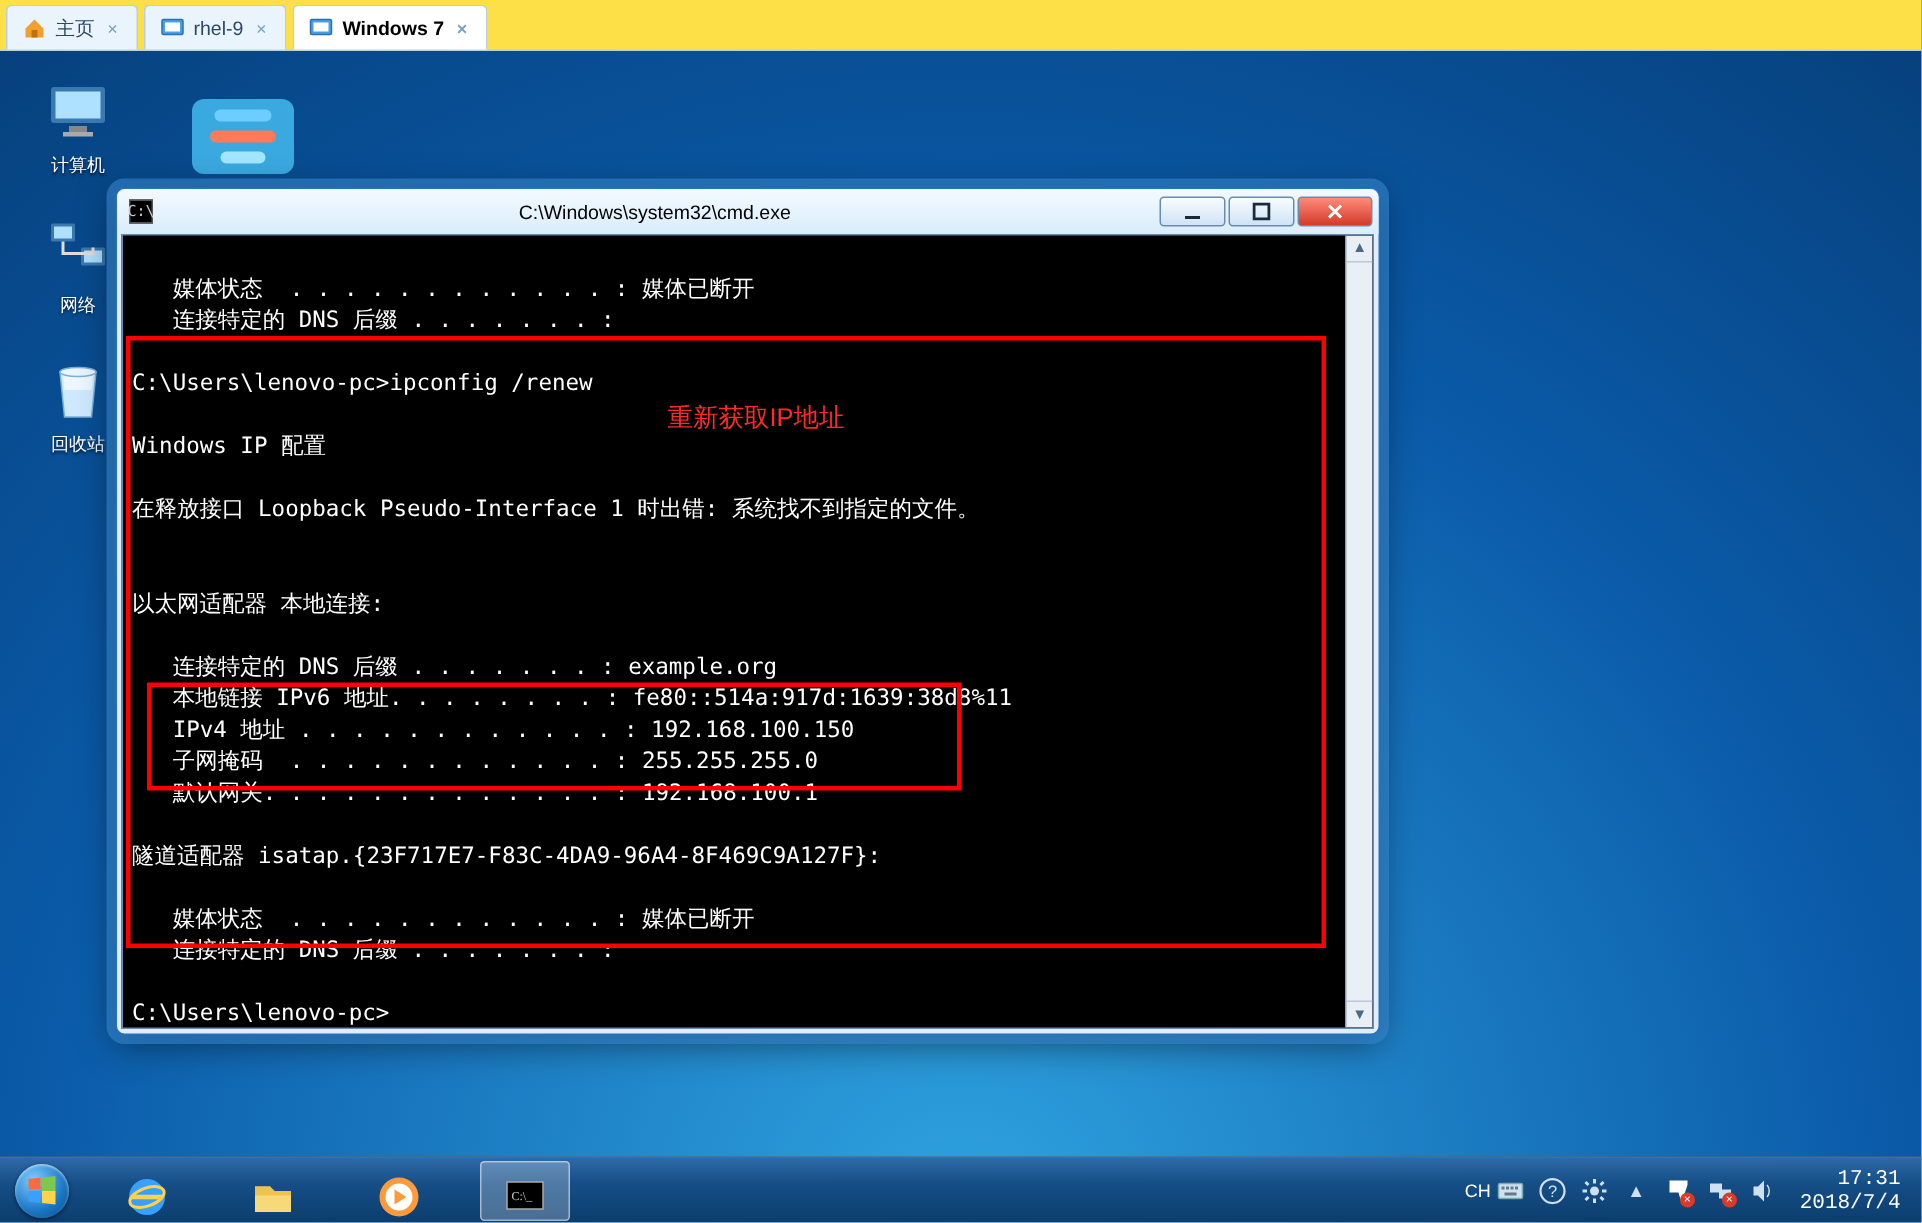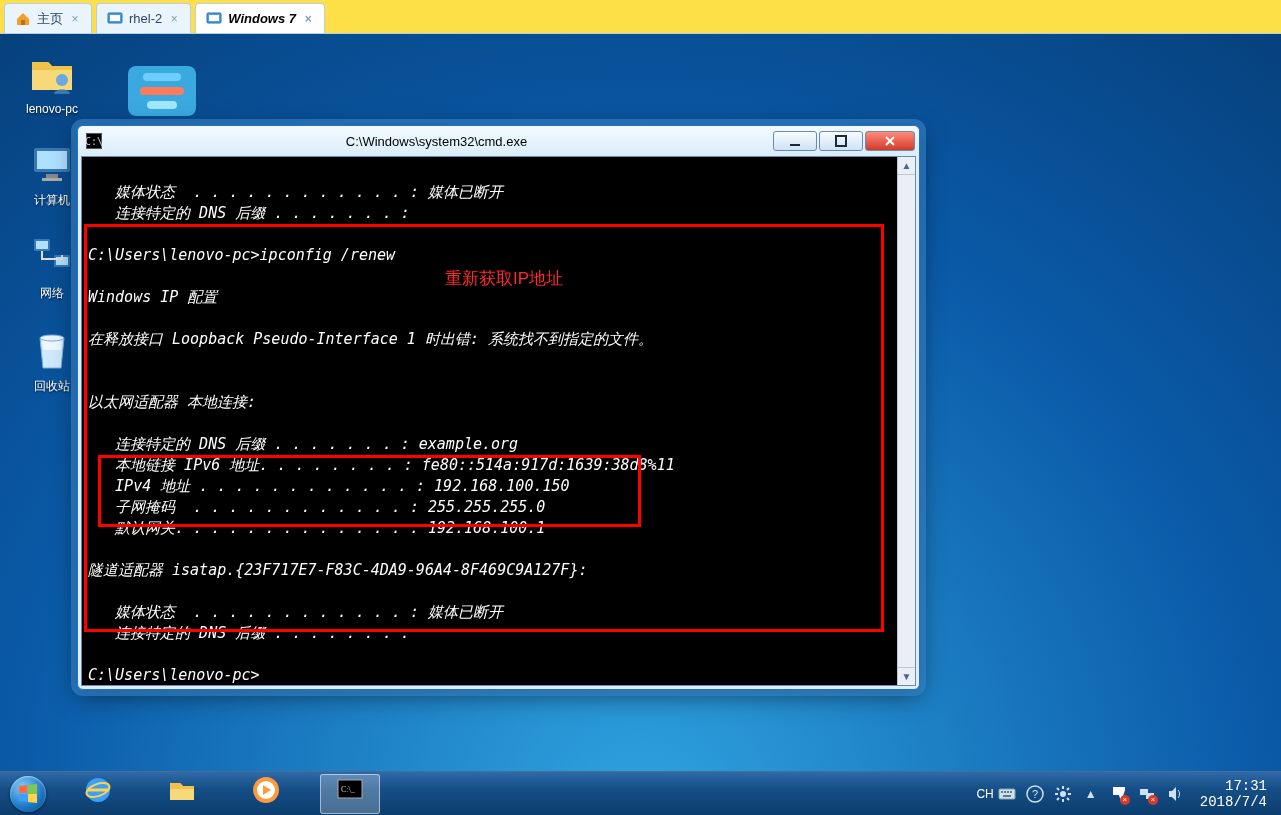--- a/index.html
+++ b/index.html
@@ -2,21 +2,21 @@
 <html><head>
 <meta charset="utf-8">
 <style>
   * { box-sizing: border-box; margin: 0; padding: 0; }
   html, body { width: 1281px; height: 815px; overflow: hidden; font-family: "Segoe UI", "Microsoft YaHei", sans-serif; }
   body { background: radial-gradient(circle at 50% 100%, #2fa3e0 0%, #0a5aa8 60%, #063f7a 100%); position: relative; }
 
   
   .tabbar { position:absolute; top:0; left:0; right:0; height:34px; background:#fde047; border-bottom:1px solid #b8cfe0; display:flex; align-items:flex-end; user-select:none; }
   .vtab { height:30px; display:flex; align-items:center; padding:0 10px; border:1px solid #b8cfe0; border-bottom:none; border-top-left-radius:4px; border-top-right-radius:4px; margin-right:4px; background:#eaf4fc; font-size:13px; color:#2a4768; gap:6px; }
-  .vtab.active { background:#ffffff; font-weight:bold; color:#000;font-style:italic; }
+  .vtab.active { background:#ffffff; font-weight:bold; color:#000; }
   .vtab .tx { width:12px; height:12px; color:#7aa3c4; font-size:12px; line-height:12px; text-align:center; }
   .tabicon { width:16px; height:16px; display:inline-block; }
 
   
   .desktop-icons { position:absolute; top:50px; left:14px; width:90px; }
   .dicon { width:76px; margin-bottom:24px; text-align:center; color:#fff; font-size:12px; text-shadow:0 1px 2px rgba(0,0,0,.8); }
   .dicon .glyph { width:48px; height:48px; margin:0 auto 4px; display:flex; align-items:center; justify-content:center; }
 
   
   .perf-gadget { position:absolute; top:66px; left:128px; width:68px; height:50px; background:#3aa9e0; border-radius:8px; display:flex; flex-direction:column; align-items:center; justify-content:center; gap:6px; }
@@ -33,29 +33,29 @@
   .wbtn { width:44px; height:20px; border:1px solid #6a8bad; border-radius:3px; margin-left:2px; display:flex; align-items:center; justify-content:center; background:linear-gradient(#f8fcff,#cfe3f5); color:#1a2a3a; }
   .wbtn.close { background:linear-gradient(#ff8a7a,#d23b2a); color:#fff; width:50px; }
   .wbtn svg { width:12px; height:12px; }
 
   .term-wrap { flex:1; background:#000; margin:0 3px 3px 3px; position:relative; overflow:hidden; border:1px solid #6a8bad; }
   .term-scroll { position:absolute; top:0; right:0; bottom:0; width:18px; background:#e9eff5; border-left:1px solid #b8c8d8; }
   .term-scroll .arrow { height:18px; display:flex; align-items:center; justify-content:center; color:#4a6a8a; font-size:10px; }
   .term-scroll .arrow.up { border-bottom:1px solid #b8c8d8; }
   .term-scroll .arrow.dn { border-top:1px solid #b8c8d8; position:absolute; bottom:0; left:0; right:0; }
 
-  .term { position:absolute; inset:0 18px 0 0; padding:4px 6px 4px 6px; color:#fff; font-family:"NSimSun","SimSun",Consolas,monospace; font-size:15px; line-height:21px; white-space:pre;font-style:italic; }
+  .term { position:absolute; inset:0 18px 0 0; padding:4px 6px 4px 6px; color:#fff; font-family:"NSimSun","SimSun",Consolas,monospace; font-size:15px; line-height:21px; white-space:pre; }
   .ann { color:#ff2a2a; font-family:"Microsoft YaHei","SimHei",sans-serif; position:absolute; white-space:normal; font-size:17px; line-height:26px; }
   .redbox { position:absolute; border:3px solid #ff0000; pointer-events:none; }
 
   
   .taskbar { position:absolute; left:0; right:0; bottom:0; height:44px; background:linear-gradient(#2f6aa8 0%, #154e86 40%, #0c3d6e 100%); border-top:1px solid rgba(255,255,255,.25); display:flex; align-items:center; }
   .start { width:56px; height:44px; display:flex; align-items:center; justify-content:center; }
   .start .orb { width:36px; height:36px; border-radius:50%; background:radial-gradient(circle at 35% 30%, #7ecbff, #1a76c4 60%, #0b4c84); box-shadow:inset 0 1px 2px rgba(255,255,255,.6), 0 1px 3px rgba(0,0,0,.5); display:flex; align-items:center; justify-content:center; }
-  .tbtn { width:60px; height:40px; margin:0 12px; border-radius:3px; display:flex; align-items:flex-start; justify-content:center; }
+  .tbtn { width:60px; height:40px; margin:0 12px; border-radius:3px; display:flex; align-items:flex-end; justify-content:center; }
   .tbtn.active { background:rgba(255,255,255,.25); box-shadow:inset 0 0 0 1px rgba(255,255,255,.5); }
   .tbtn svg { width:32px; height:32px; }
   .spacer { flex:1; }
   .tray { display:flex; align-items:center; gap:10px; padding:0 8px; color:#fff; font-size:12px; }
   .tray .ime { display:flex; align-items:center; gap:4px; }
   .tray .clock { text-align:right; font-size:14px; line-height:16px; padding:0 6px;font-family:Liberation Mono, monospace; }
   .tray .ticon { width:18px; height:18px; display:flex; align-items:center; justify-content:center; position:relative; }
   .tray .status-x { position:absolute; right:-2px; bottom:-2px; width:10px; height:10px; border-radius:50%; background:#d83b2a; color:#fff; font-size:8px; line-height:10px; text-align:center; }
 </style>
 </head>
@@ -72,47 +72,36 @@
     <span>主页</span>
     <span class="tx">×</span>
   </div>
   <div class="vtab">
     <span class="tabicon">
       <svg viewBox="0 0 16 16">
           <rect x="1" y="2" width="14" height="10" rx="1" fill="#4aa0e8" stroke="#2a70b0"></rect>
           <rect x="3" y="4" width="10" height="6" fill="#fff"></rect>
         </svg>
     </span>
-    <span>rhel-2</span>
+    <span>rhel-9</span>
     <span class="tx">×</span>
   </div>
   <div class="vtab active">
     <span class="tabicon">
       <svg viewBox="0 0 16 16">
           <rect x="1" y="2" width="14" height="10" rx="1" fill="#4aa0e8" stroke="#2a70b0"></rect>
           <rect x="3" y="4" width="10" height="6" fill="#fff"></rect>
         </svg>
     </span>
     <span>Windows 7</span>
     <span class="tx">×</span>
   </div>
 </div>
 
 <div class="desktop-icons">
-  <div class="dicon">
-    <div class="glyph">
-      <svg viewBox="0 0 48 48">
-          <path fill="#f7d97a" d="M4 12h16l4 4h20v24H4z"></path>
-          <path fill="#f0c24a" d="M4 12h16l4 4h20v4H4z"></path>
-          <circle cx="34" cy="30" r="6" fill="#6aa8e0"></circle>
-          <path fill="#3a78b0" d="M26 44c0-6 16-6 16 0z"></path>
-        </svg>
-    </div>
-    <div>lenovo-pc</div>
-  </div>
   <div class="dicon">
     <div class="glyph">
       <svg viewBox="0 0 48 48">
           <rect x="6" y="8" width="36" height="24" rx="2" fill="#3a78b0"></rect>
           <rect x="9" y="11" width="30" height="18" fill="#aee0ff"></rect>
           <rect x="18" y="34" width="12" height="4" fill="#888"></rect>
           <rect x="14" y="38" width="20" height="3" fill="#aaa"></rect>
         </svg>
     </div>
     <div>计算机</div>

